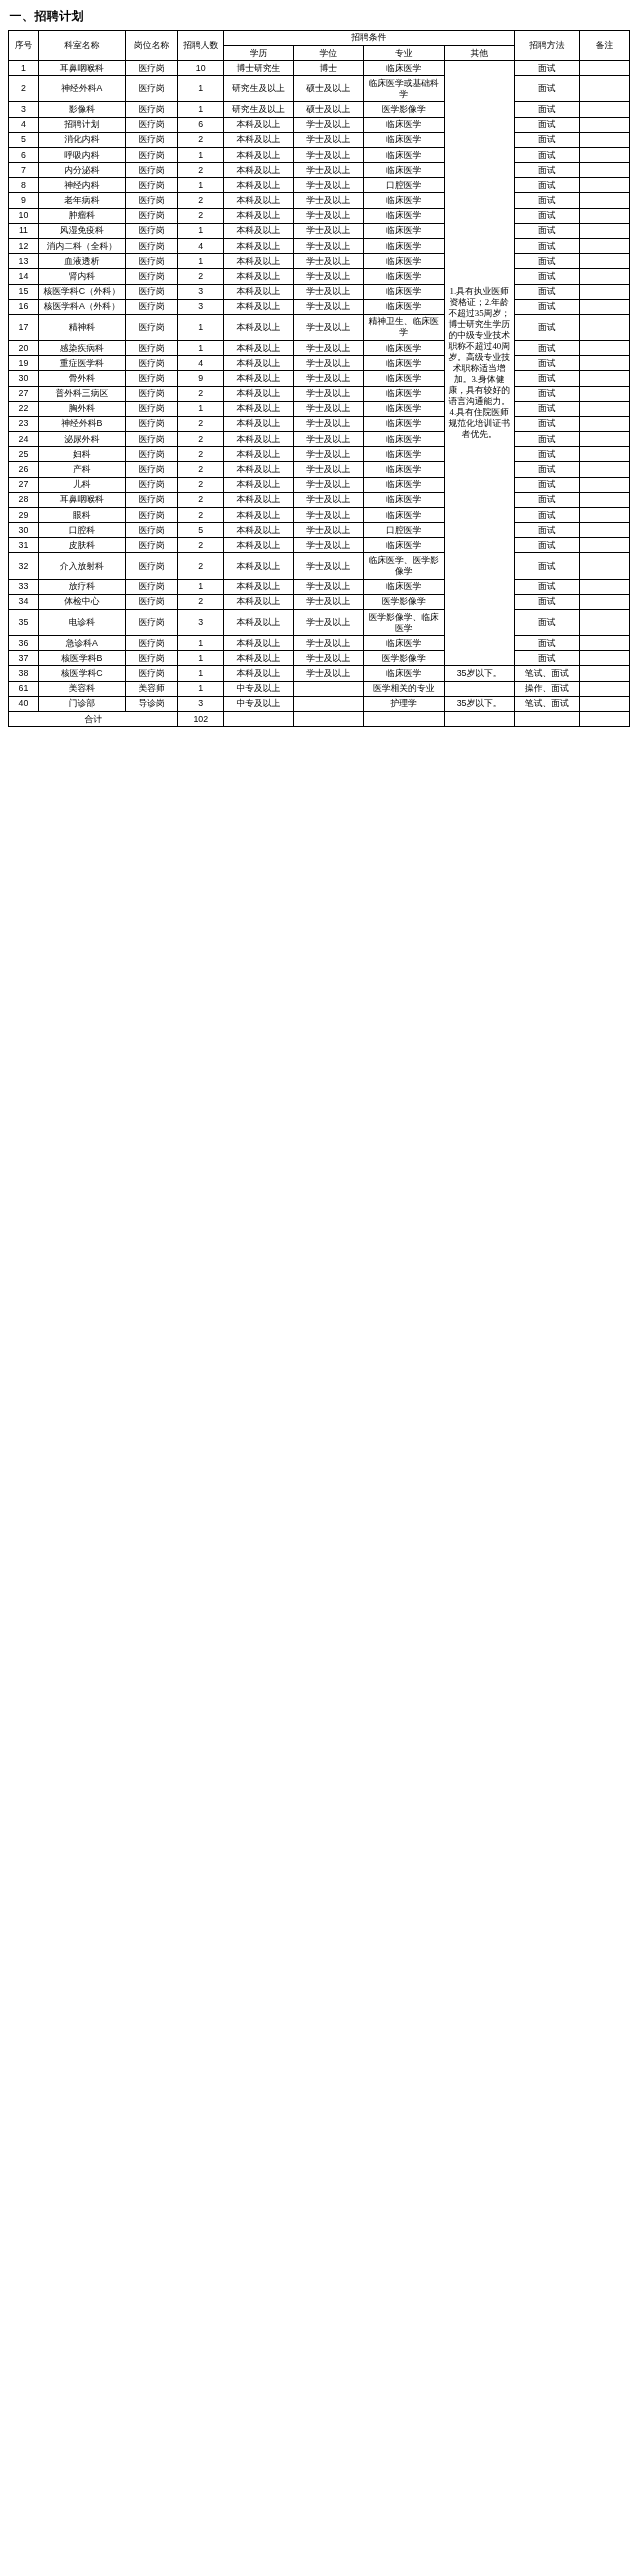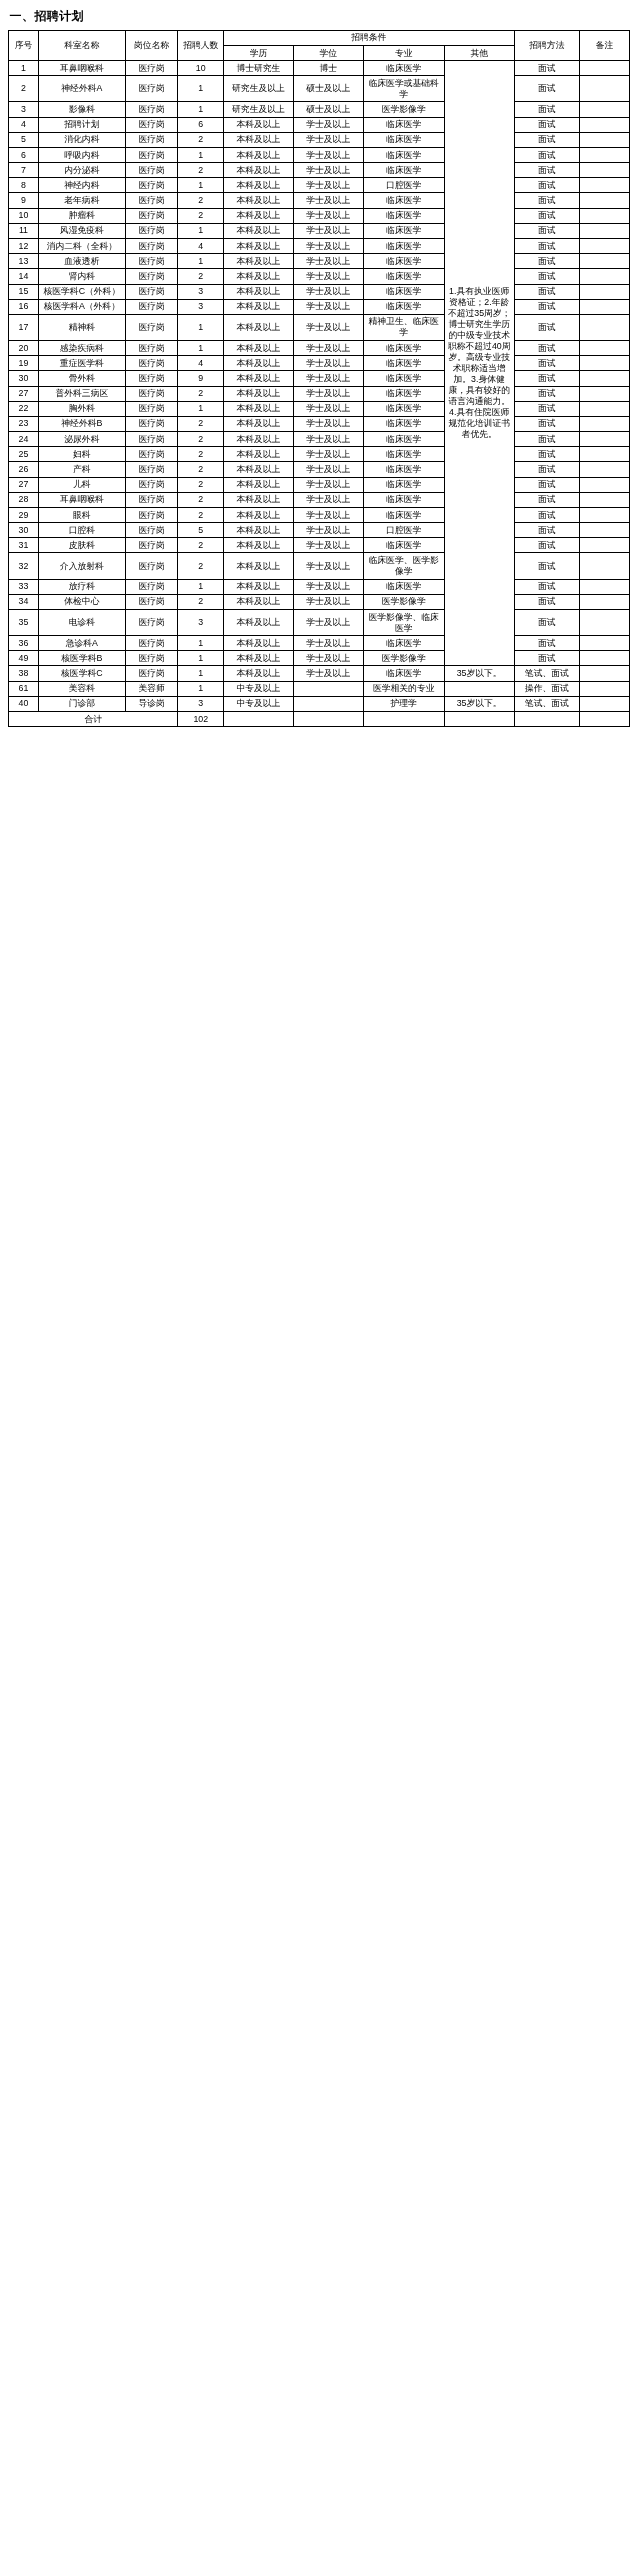--- a/index.html
+++ b/index.html
@@ -53,20 +53,21 @@
   .col-other { width: 49px; }
   .col-method{ width: 46px; }
   .col-remark{ width: 35px; }
   .other-cell {
     text-align: left;
     vertical-align: top;
     font-size: 8.4px;
     line-height: 1.3;
     padding: 2.4px 1.6px;
     word-break: break-all;
+    font-family: Liberation Serif, serif;
   }
   .total-row td {
     font-size: 9.6px;
     padding: 3.2px 0.8px;
   }
   .sum-label { text-align: center; margin-top: 20px; }
 </style>
 </head>
 <body>
 
@@ -494,21 +495,21 @@
           <td>急诊科A</td>
           <td>医疗岗</td>
           <td>1</td>
           <td>本科及以上</td>
           <td>学士及以上</td>
           <td>临床医学</td>
           <td>面试</td>
           <td></td>
         </tr>
         <tr>
-          <td>49</td>
+          <td>37</td>
           <td>核医学科B</td>
           <td>医疗岗</td>
           <td>1</td>
           <td>本科及以上</td>
           <td>学士及以上</td>
           <td>医学影像学</td>
           <td>面试</td>
           <td></td>
         </tr>
         <tr>

